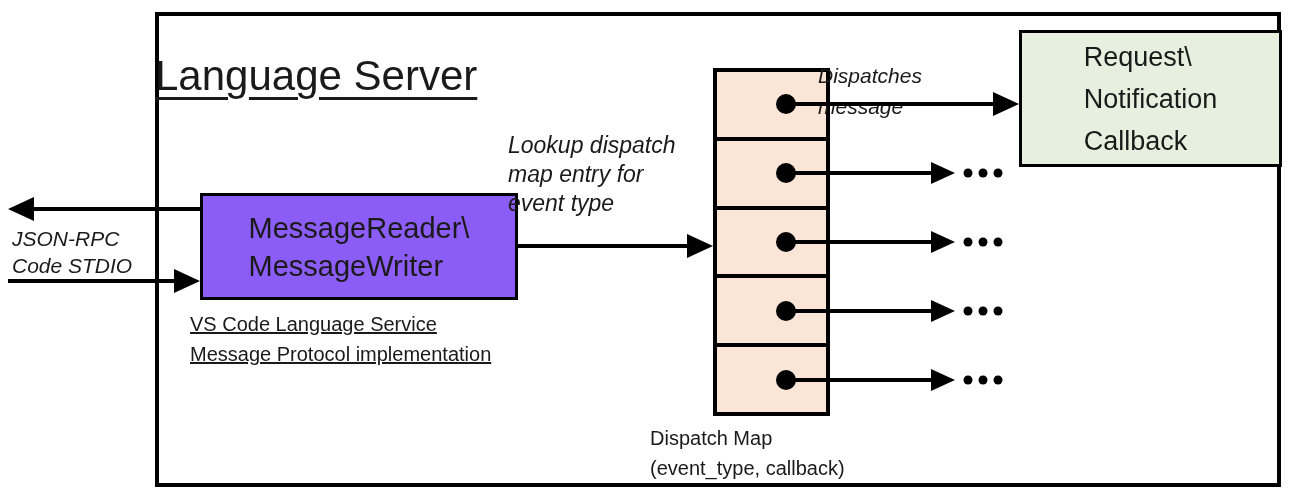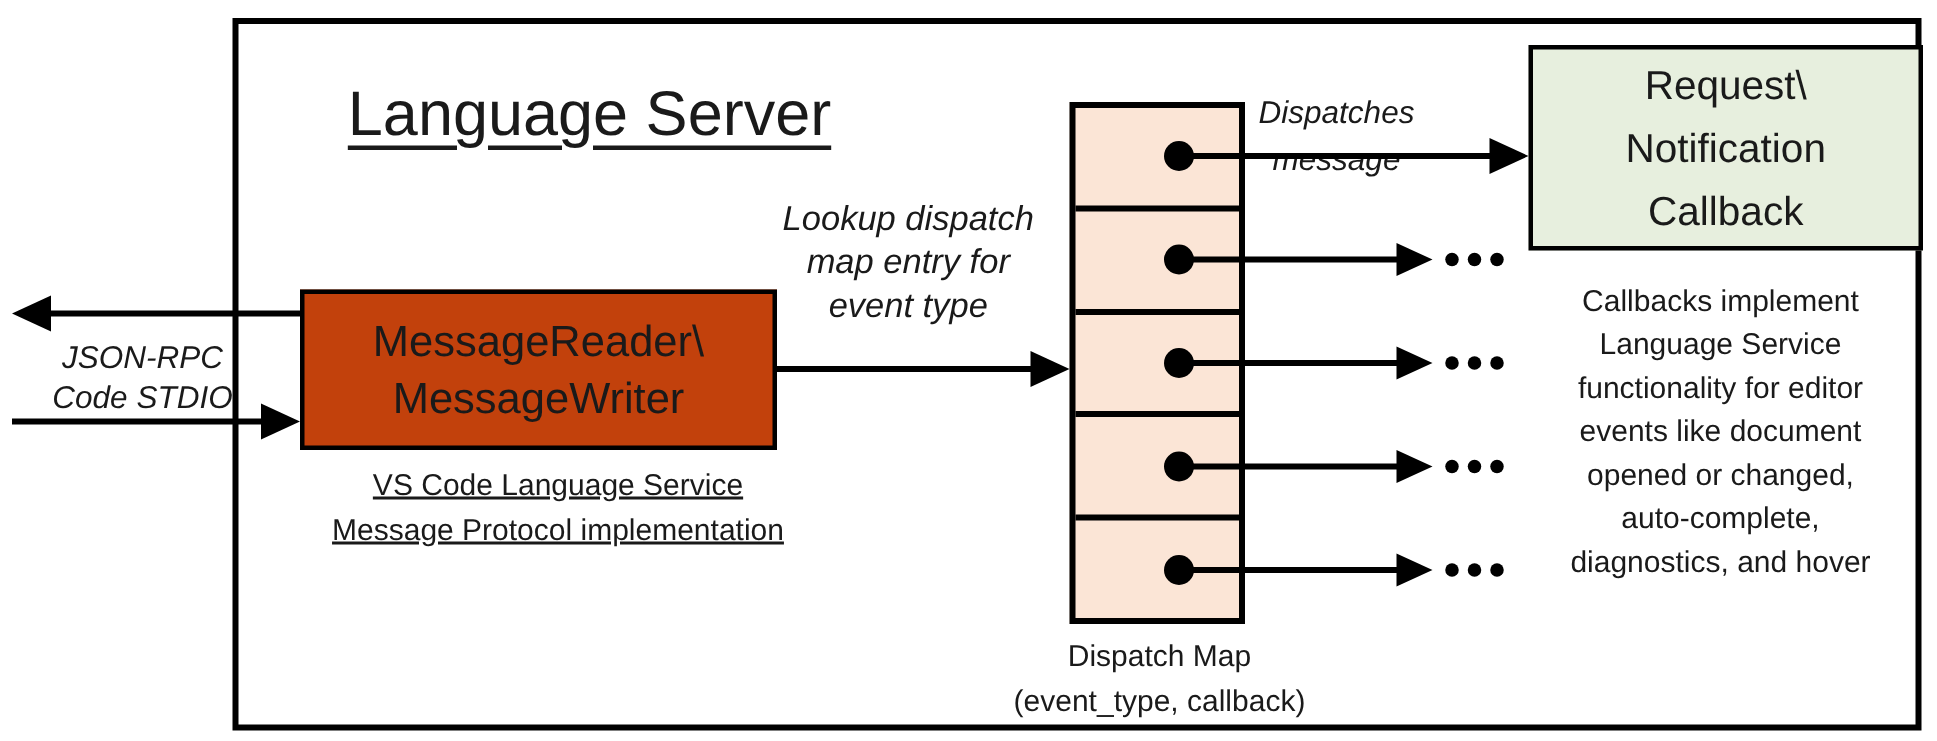--- a/index.html
+++ b/index.html
@@ -6,21 +6,21 @@
   body { font-family: "Liberation Sans", sans-serif; color: #1a1a1a; }
   .canvas {
     position: relative;
     width: 1291px;
     height: 494px;
     background: #ffffff;
     overflow: hidden;
   }
   .abs { position: absolute; }
   .ml { white-space: pre-line; }
-  .center { text-align: center; }
+  .center { }
 
   .outer-box {
     left: 155px; top: 12px;
     width: 1126px; height: 475px;
     border: 4px solid #000;
     box-sizing: border-box;
   }
   .title {
     left: 155px; top: 52px; width: 476px;
     font-size: 42px;
@@ -90,21 +90,21 @@
 
 <div class="canvas">
 
   <div class="abs outer-box"></div>
 
   <div class="abs title center">Language Server</div>
 
   <div class="abs io-label center ml">JSON-RPC
 Code STDIO</div>
 
-  <div class="abs reader-box center ml" style="background-color: #c2410c;">MessageReader\
+  <div class="abs reader-box center ml" style="background-color: #8b5cf6;">MessageReader\
 MessageWriter</div>
 
   <div class="abs reader-caption center ml">VS Code Language Service
 Message Protocol implementation</div>
 
   <div class="abs lookup-label center ml">Lookup dispatch
 map entry for
 event type</div>
 
   <div class="abs dispatch-map" style="background-color: rgb(251, 229, 214);">
@@ -115,27 +115,20 @@
       <div class="map-cell"></div>
     </div>
 
   <div class="abs dispatches-label center ml">Dispatches
 message</div>
 
   <div class="abs callback-box center ml" style="background-color: rgb(231, 239, 222);">Request\
 Notification
 Callback</div>
 
-  <div class="abs callback-note center ml">Callbacks implement
-Language Service
-functionality for editor
-events like document
-opened or changed,
-auto-complete,
-diagnostics, and hover</div>
 
   <div class="abs map-label center ml">Dispatch Map
 (event_type, callback)</div>
 
   <svg class="abs arrow-layer" viewBox="0 0 1291 494">
 
     <g>
       <line x1="200" y1="209" x2="32" y2="209"></line>
       <polygon points="8,209 34,197 34,221"></polygon>
     </g>

